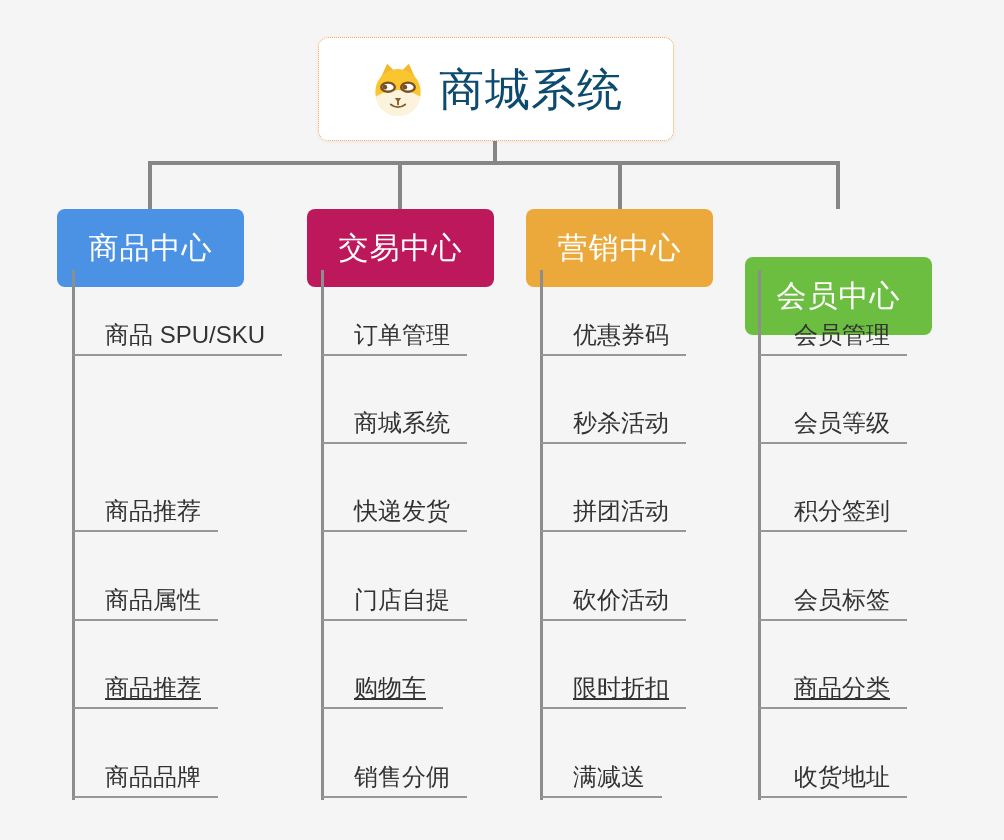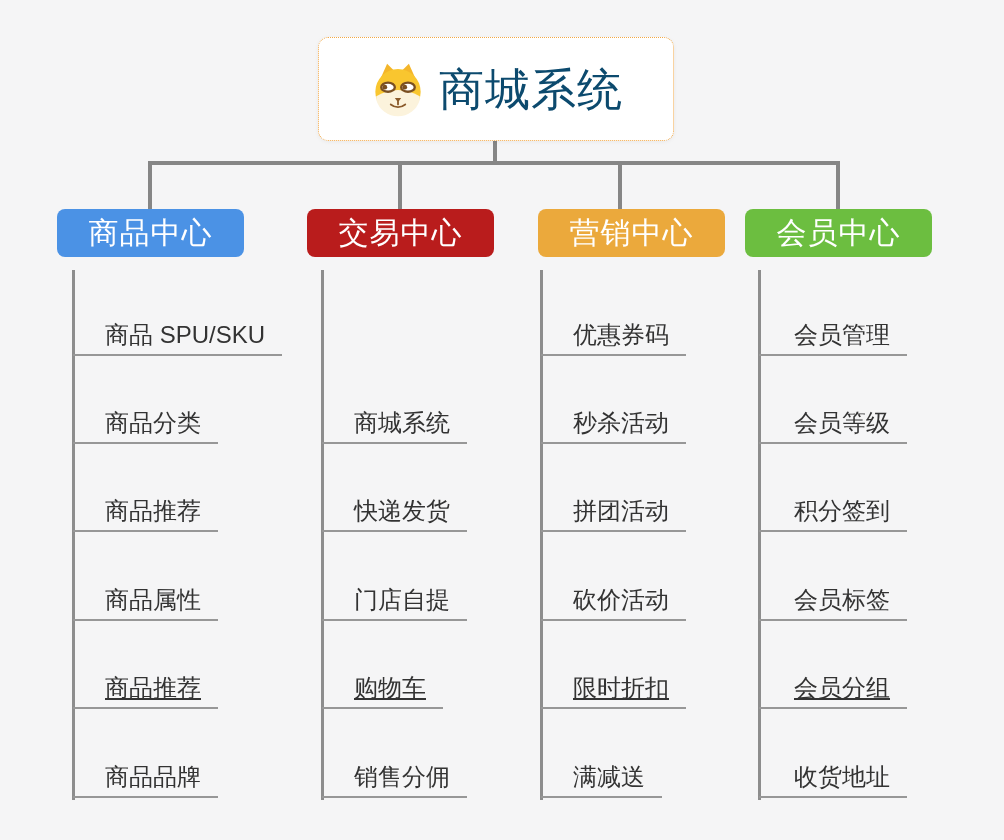--- a/index.html
+++ b/index.html
@@ -30,29 +30,29 @@
     box-shadow:0 1px 4px rgba(0,0,0,0.05);
     display:flex;align-items:center;justify-content:center;gap:12px;
     box-sizing:border-box;cursor:pointer;
   }
   .root-title{
     font-size:45px;line-height:1;letter-spacing:1px;font-weight:400;
   }
   .dog{width:58px;height:58px;display:block;flex:0 0 auto;}
   
   .branch{
-    position:absolute;top:209px;width:187px;height:48px;border-radius:8px;
+    position:absolute;top:209px;width:187px;height:78px;border-radius:8px;
     color:#ffffff;font-size:30px;letter-spacing:1px;
     display:flex;align-items:center;justify-content:center;
     cursor:pointer;
   }
   .branch-1{left:57px;}
   .branch-2{left:307px;}
   .branch-3{left:526px;}
-  .branch-4{left:745px;}
+  .branch-4{left:745px;margin-top:48px;}
   
   .vline{position:absolute;top:270px;width:3px;height:530px;background:#8D8D8D;}
   .vline-1{left:72px;}
   .vline-2{left:321px;}
   .vline-3{left:540px;}
   .vline-4{left:758px;}
   
   .item{
     position:absolute;
     font-size:24px;line-height:34px;color:#333333;
@@ -96,49 +96,49 @@
         <circle cx="17.5" cy="30" r="2.6" fill="#7A4F21"></circle>
         <circle cx="39.5" cy="30" r="2.6" fill="#7A4F21"></circle>
         <path d="M28.5,42 h7 l-3.5,4.5 Z" fill="#8A5A2A"></path>
         <path d="M32,46 v3 M24,49 q8,6 16,0" fill="none" stroke="#8A5A2A" stroke-width="2" stroke-linecap="round"></path>
       </svg>
     </span>
     <span class="root-title" style="color: #0c4a6e;">商城系统</span>
   </div>
 
   <div class="branch branch-1" style="background-color: rgb(75, 146, 229);">商品中心</div>
-  <div class="branch branch-2" style="background-color: #b91c1c;">交易中心</div>
-  <div class="branch branch-3" style="background-color: rgb(235, 169, 60); margin-left: 12px;">营销中心</div>
+  <div class="branch branch-2" style="background-color: #be185d;">交易中心</div>
+  <div class="branch branch-3" style="background-color: rgb(235, 169, 60);">营销中心</div>
   <div class="branch branch-4" style="background-color: rgb(108, 190, 64);">会员中心</div>
 
   <div class="vline vline-1"></div>
   <div class="vline vline-2"></div>
   <div class="vline vline-3"></div>
   <div class="vline vline-4"></div>
 
   <div class="item col-1 row-1">商品 SPU/SKU</div>
-  <div class="item col-1 row-2">商品分类</div>
   <div class="item col-1 row-3">商品推荐</div>
   <div class="item col-1 row-4">商品属性</div>
   <div class="item col-1 row-5">商品推荐</div>
   <div class="item col-1 row-6">商品品牌</div>
 
+  <div class="item col-2 row-1">订单管理</div>
   <div class="item col-2 row-2">商城系统</div>
   <div class="item col-2 row-3">快递发货</div>
   <div class="item col-2 row-4">门店自提</div>
   <div class="item col-2 row-5">购物车</div>
   <div class="item col-2 row-6">销售分佣</div>
 
   <div class="item col-3 row-1">优惠券码</div>
   <div class="item col-3 row-2">秒杀活动</div>
   <div class="item col-3 row-3">拼团活动</div>
   <div class="item col-3 row-4">砍价活动</div>
   <div class="item col-3 row-5">限时折扣</div>
   <div class="item col-3 row-6">满减送</div>
 
   <div class="item col-4 row-1">会员管理</div>
   <div class="item col-4 row-2">会员等级</div>
   <div class="item col-4 row-3">积分签到</div>
   <div class="item col-4 row-4">会员标签</div>
-  <div class="item col-4 row-5">会员分组</div>
+  <div class="item col-4 row-5">商品分类</div>
   <div class="item col-4 row-6">收货地址</div>
 
 </div>
 
 </body></html>

